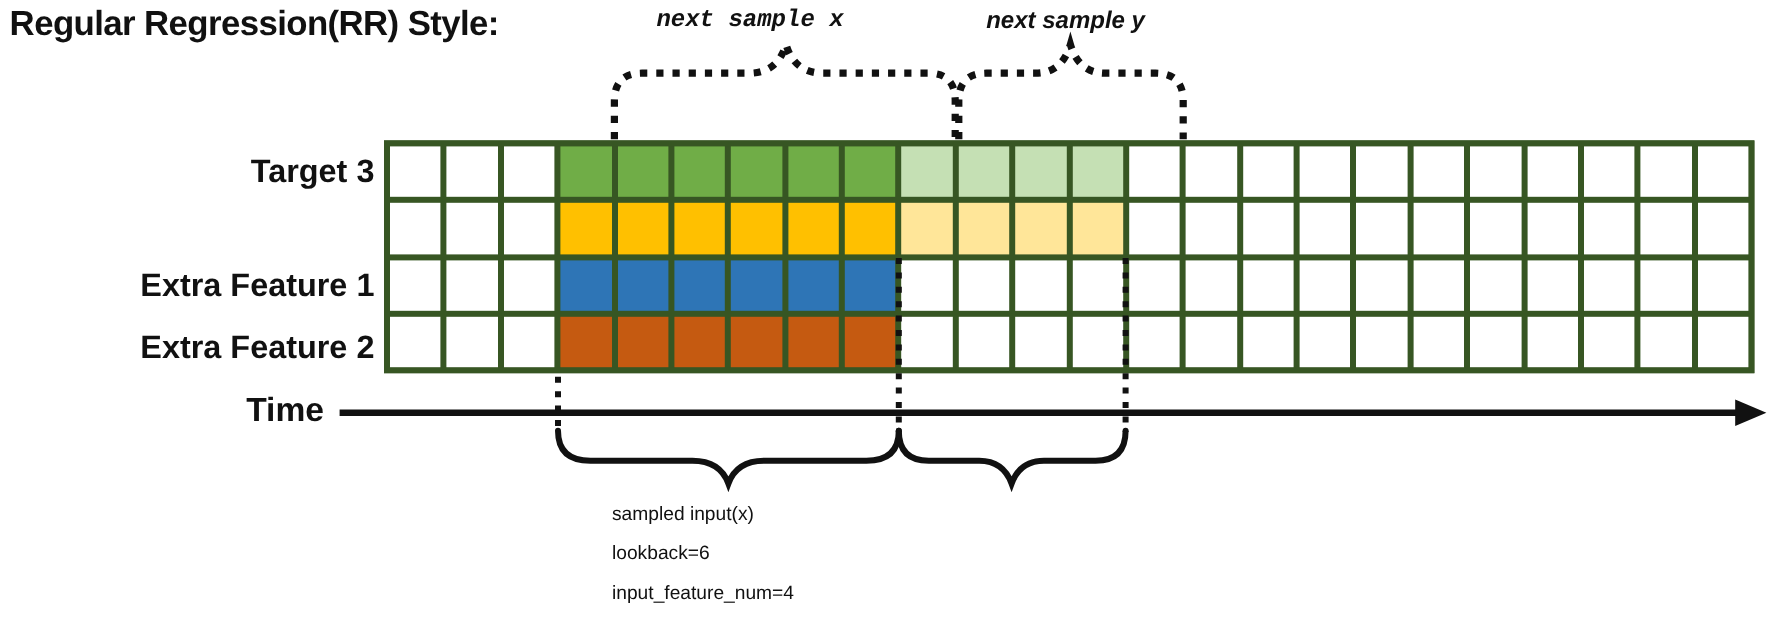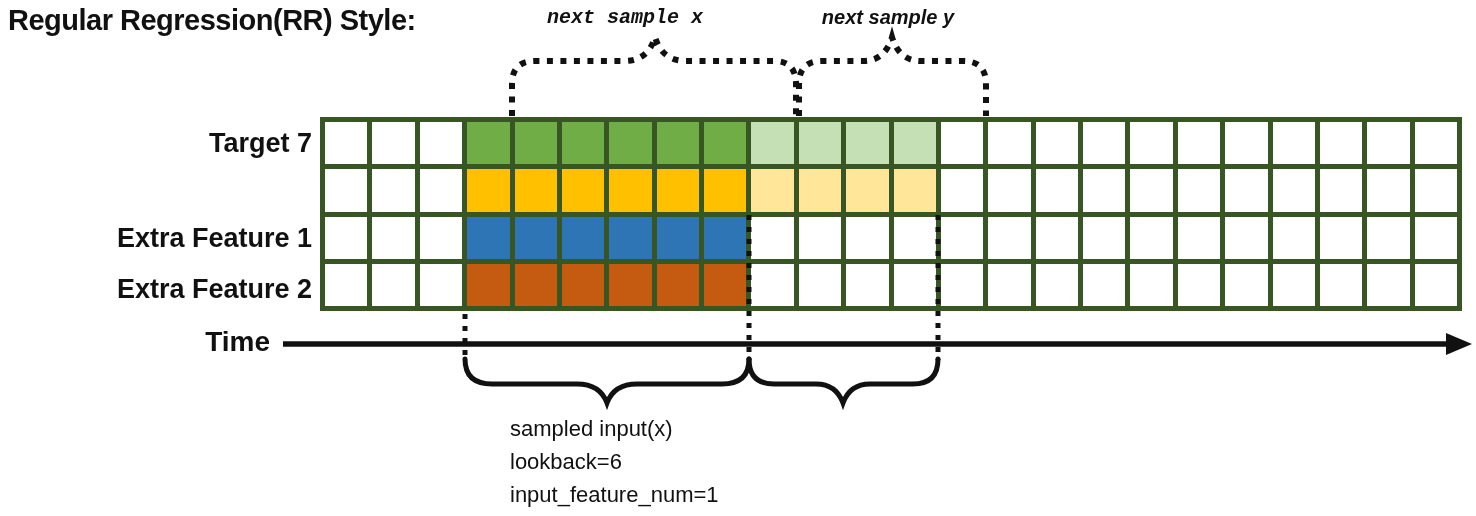--- a/index.html
+++ b/index.html
@@ -29,37 +29,37 @@
   .cell{background:#ffffff;}
   .time-label{
     position:absolute;left:180px;top:326px;width:90px;text-align:right;
     font-size:28px;font-weight:bold;white-space:nowrap;
   }
   .overlay{
     position:absolute;left:0;top:0;width:1476px;height:516px;
     pointer-events:none;z-index:5;
   }
   .note{
-    position:absolute;top:412px;font-size:22px;line-height:33px;
+    position:absolute;top:412px;font-size:16px;line-height:33px;
     font-weight:normal;white-space:nowrap;
   }
   .note-input{left:510px;}
   .note-output{left:770px;}
 </style>
 </head>
 <body>
 
 <div class="stage">
 
   <div class="title">Regular Regression(RR) Style:</div>
 
   <div class="ns-label ns-x">next sample x</div>
   <div class="ns-label ns-y">next sample y</div>
 
-  <div class="row-label" style="top:122px">Target 7</div>
+  <div class="row-label" style="top:122px">Target 3</div>
   <div class="row-label" style="top:216.8px">Extra Feature 1</div>
   <div class="row-label" style="top:268px">Extra Feature 2</div>
 
   <div class="grid" id="cellGrid" style="grid-template-columns: repeat(24, 1fr); border-color: rgb(55, 86, 35); background: rgb(55, 86, 35);">
       <div class="cell" style="background: rgb(255, 255, 255);"></div>
       <div class="cell" style="background: rgb(255, 255, 255);"></div>
       <div class="cell" style="background: rgb(255, 255, 255);"></div>
       <div class="cell" style="background: rgb(112, 173, 71);"></div>
       <div class="cell" style="background: rgb(112, 173, 71);"></div>
       <div class="cell" style="background: rgb(112, 173, 71);"></div>
@@ -173,16 +173,16 @@
     </g>
 
     <path d="M465,359 Q465,384 492,384 L577,384 Q600,384 607,403 Q614,384 637,384 L722,384 Q749,384 749,359" fill="none" stroke="#111" stroke-width="5" stroke-linecap="round"></path>
 
     <path d="M749,359 Q749,384 774,384 L816,384 Q836,384 843,403 Q850,384 870,384 L913,384 Q938,384 938,359" fill="none" stroke="#111" stroke-width="5" stroke-linecap="round"></path>
   </svg>
 
   <div class="note note-input">
     <div>sampled input(x)</div>
     <div>lookback=6</div>
-    <div>input_feature_num=1</div>
+    <div>input_feature_num=4</div>
   </div>
 
 </div>
 
 </body></html>

